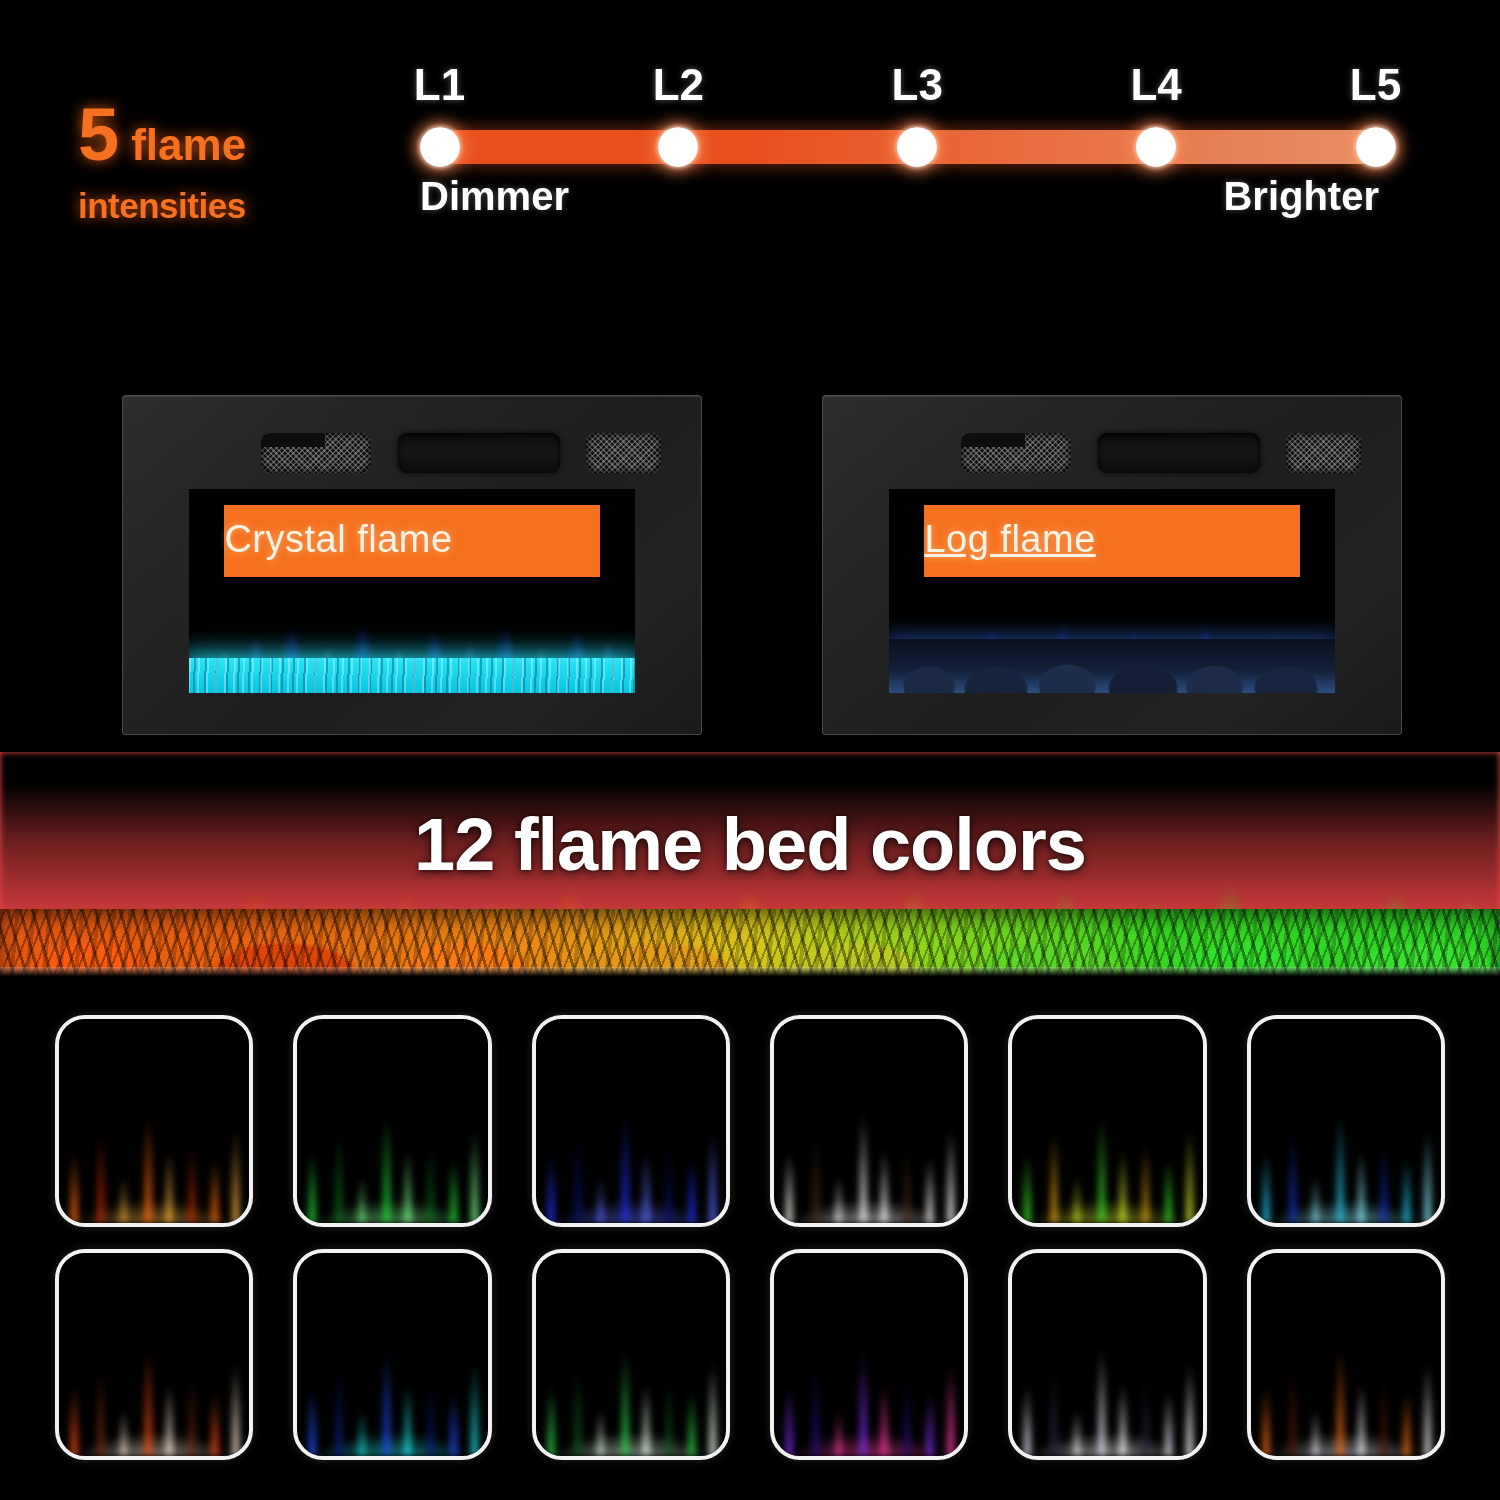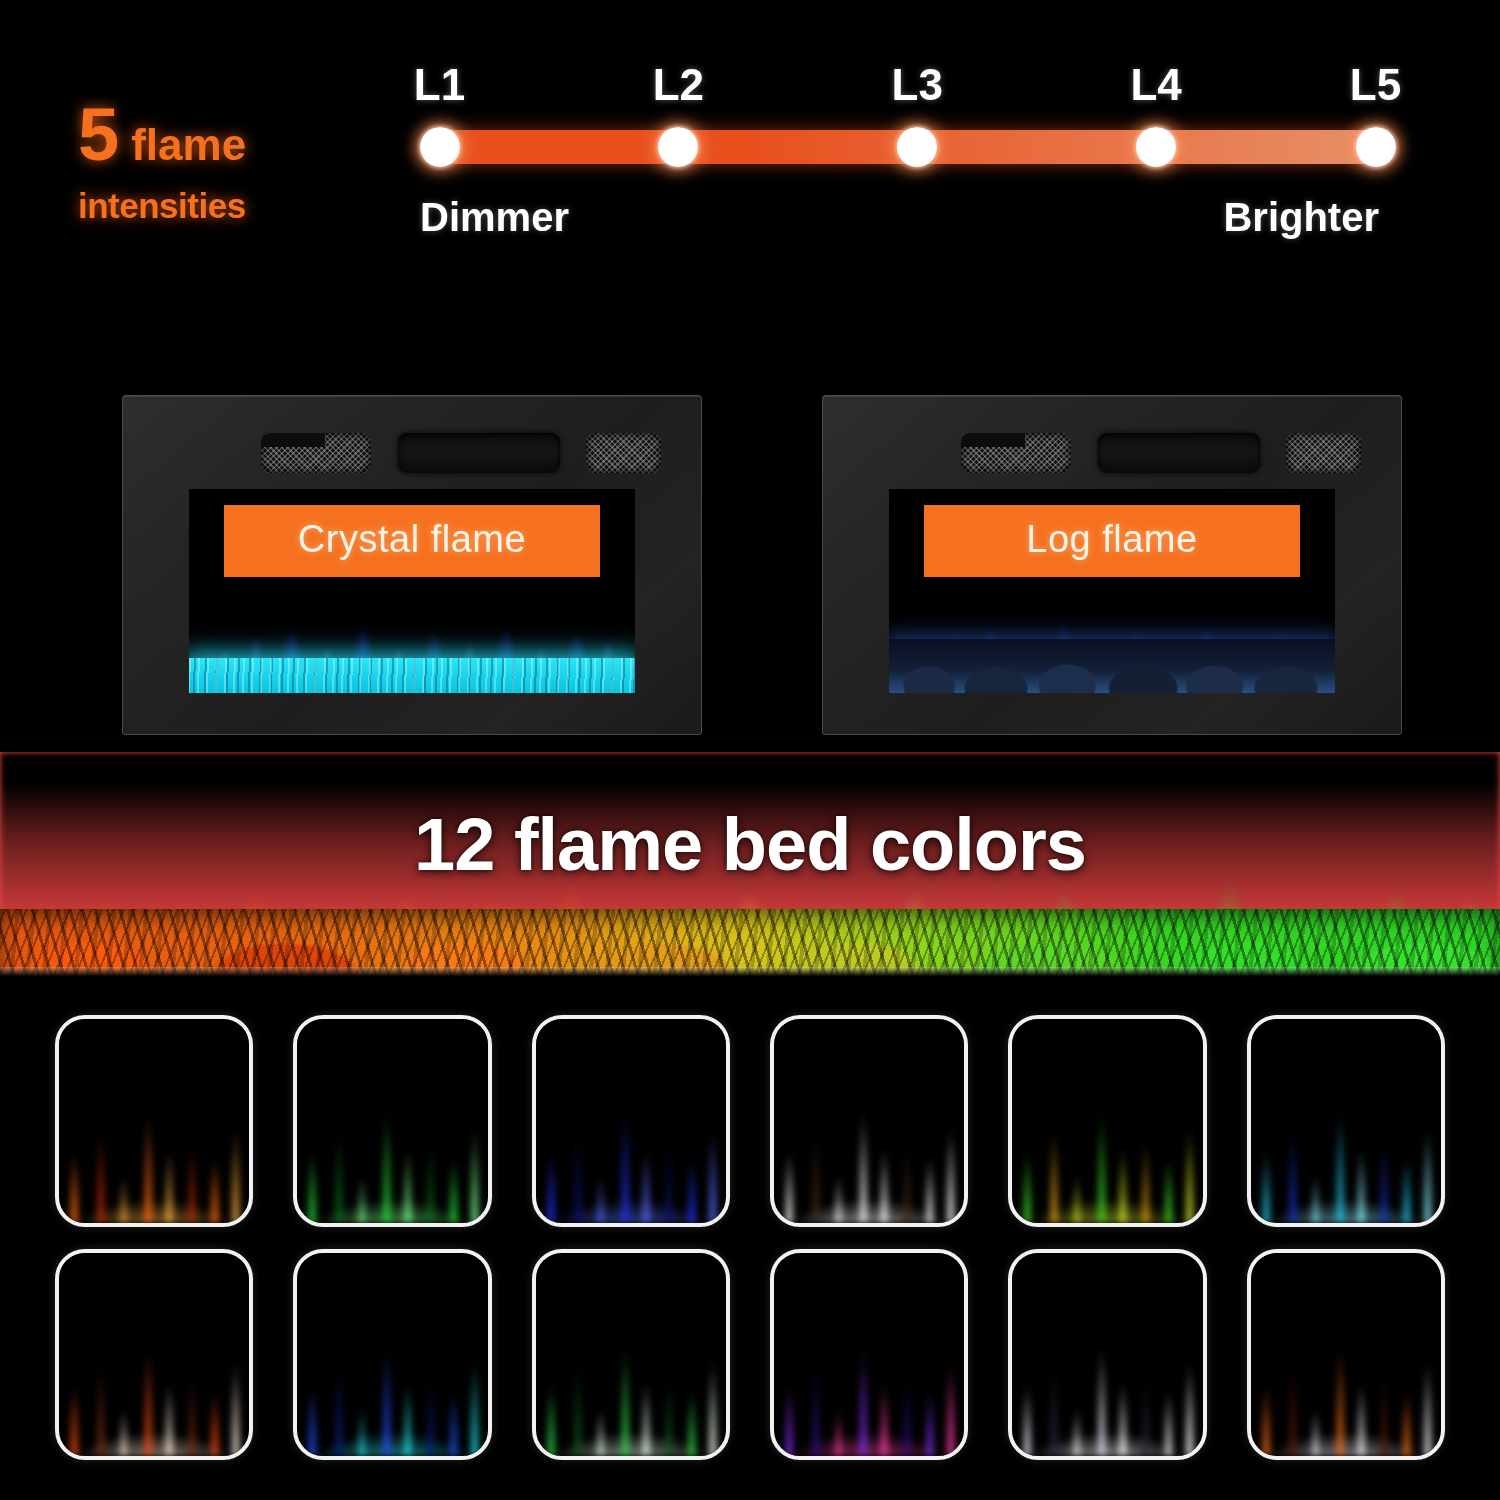--- a/index.html
+++ b/index.html
@@ -39,21 +39,21 @@
     background:linear-gradient(90deg,#E8501E 0%,#E8521F 30%,#E85E28 52%,#E8784A 72%,#E79169 100%);
     box-shadow:0 0 18px rgba(232,80,30,.55);
   }
   .slider-dot {
     position:absolute; top:9px; width:40px; height:40px;
     margin-left:-20px; border-radius:50%;
     background:radial-gradient(circle at 42% 38%,#ffffff 0%,#ffffff 62%,#fff6f0 100%);
     box-shadow:0 0 16px 4px rgba(255,150,90,.75), 0 0 4px 1px rgba(255,255,255,.9);
   }
 
-  .slider-ends { position:relative; height:60px; margin-top:21px;text-decoration:underline; }
+  .slider-ends { position:relative; height:60px; margin-top:0;text-decoration:underline; }
   .slider-ends span {
     position:absolute; color:#fff; font-size:40px; font-weight:bold;
     text-shadow:0 0 6px rgba(255,255,255,.3);
   }
   #label-dimmer  { left:0; }
   #label-brighter{ right:16px; }
 
   
   #units-section { position:absolute; left:0; top:330px; width:1500px; height:430px; }
   .unit { position:absolute; top:65px; width:580px; height:340px; }
@@ -127,21 +127,21 @@
       radial-gradient(ellipse 10% 60% at 40% 86%, #1d2e4c 0 62%, transparent 66%),
       radial-gradient(ellipse 12% 66% at 57% 92%, #141f36 0 62%, transparent 66%),
       radial-gradient(ellipse 10% 58% at 73% 87%, #1c2c49 0 62%, transparent 66%),
       radial-gradient(ellipse 11% 62% at 89% 91%, #17253e 0 62%, transparent 66%),
       linear-gradient(180deg,#0a1020 0%,#122038 58%,#2a4e80 100%);
     box-shadow:0 0 20px 4px rgba(50,110,220,.55);
   }
   .screen-caption {
     position:absolute; left:8%; top:8%; width:84%;
     background:#F5711F; color:#FFF3E6;
-    text-align:center; font-size:38px; font-weight:normal;
+    text-align:left; font-size:38px; font-weight:normal;
     padding:13px 0 16px; letter-spacing:.5px;
     text-shadow:0 0 7px rgba(255,220,180,.55);
   }
 
   
   #banner-section {
     position:absolute; left:0; top:752px; width:1500px; height:224px;
     background:#ef4444; overflow:hidden;
   }
   #banner-flames {
@@ -273,21 +273,21 @@
   <div class="unit" id="unit-log">
     <div class="unit-body"></div>
     <div class="vents">
       <div class="vent mesh vent-l"></div>
       <div class="vent slot vent-c"></div>
       <div class="vent mesh vent-r"></div>
     </div>
     <div class="screen">
       <div class="flames-blue"></div>
       <div class="log-bed"></div>
-      <div class="screen-caption" style="background: rgb(245, 113, 31);">Log flame</div>
+      <div class="screen-caption" style="background: rgb(245, 113, 31); text-decoration: underline;">Log flame</div>
     </div>
   </div>
 
 </section>
 
 <section id="banner-section">
   <div id="banner-flames"></div>
   <div id="banner-bed"></div>
   <div id="banner-baseline"></div>
   <div id="banner-title">12 flame bed colors</div>

